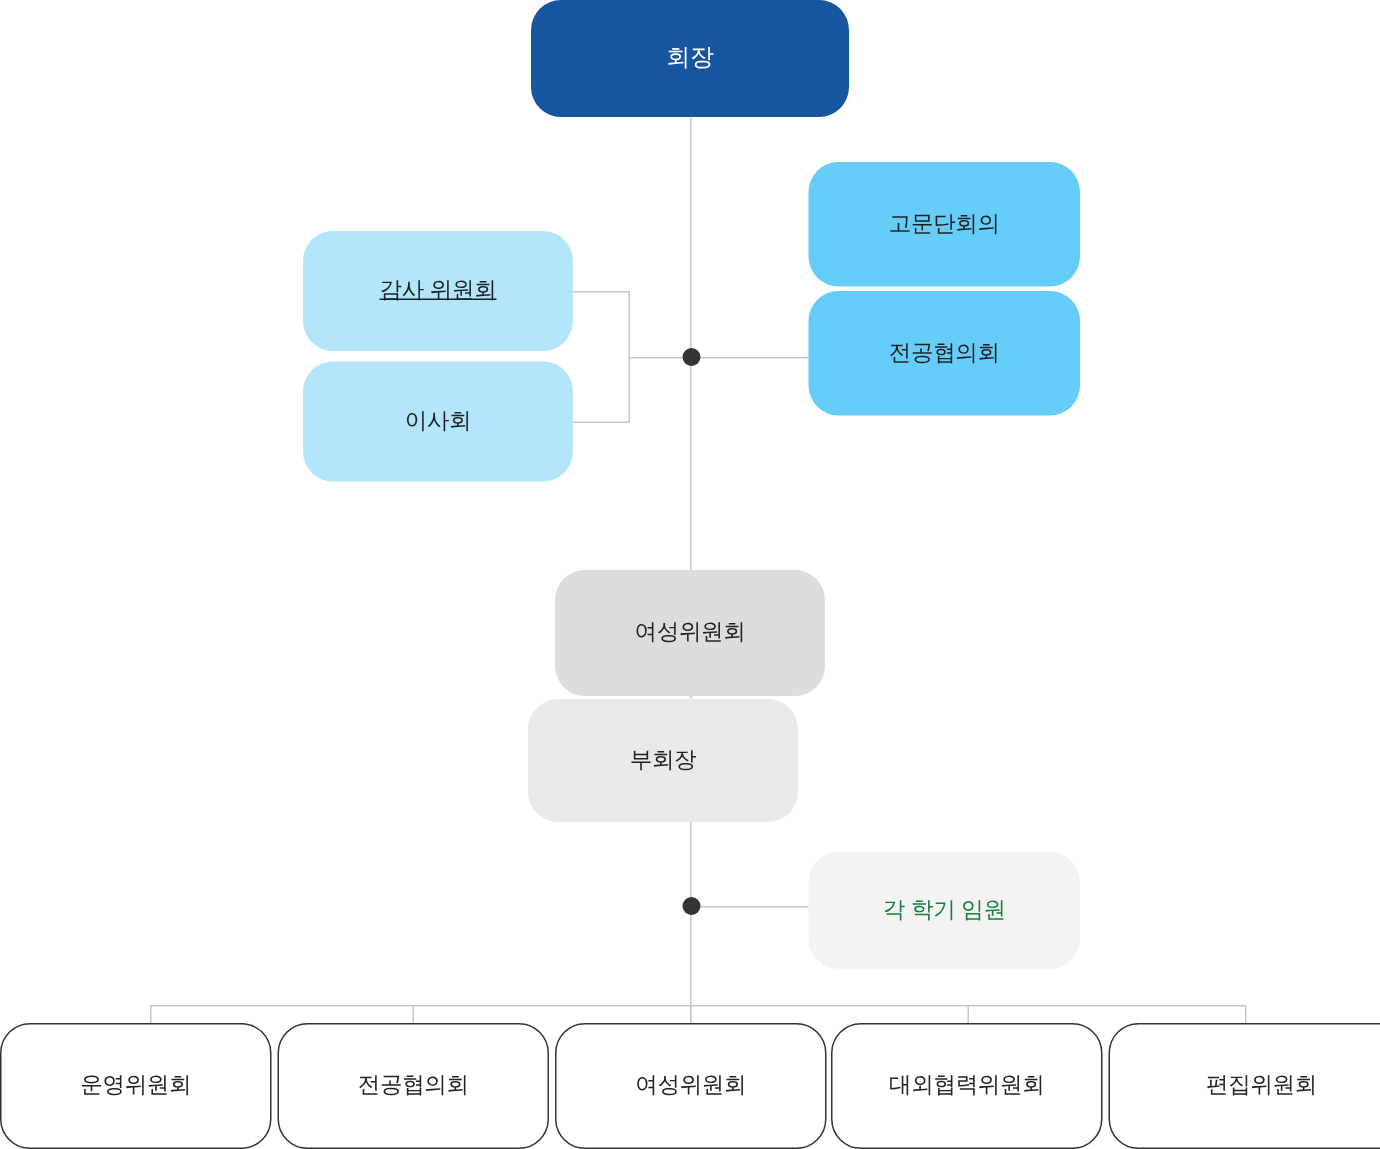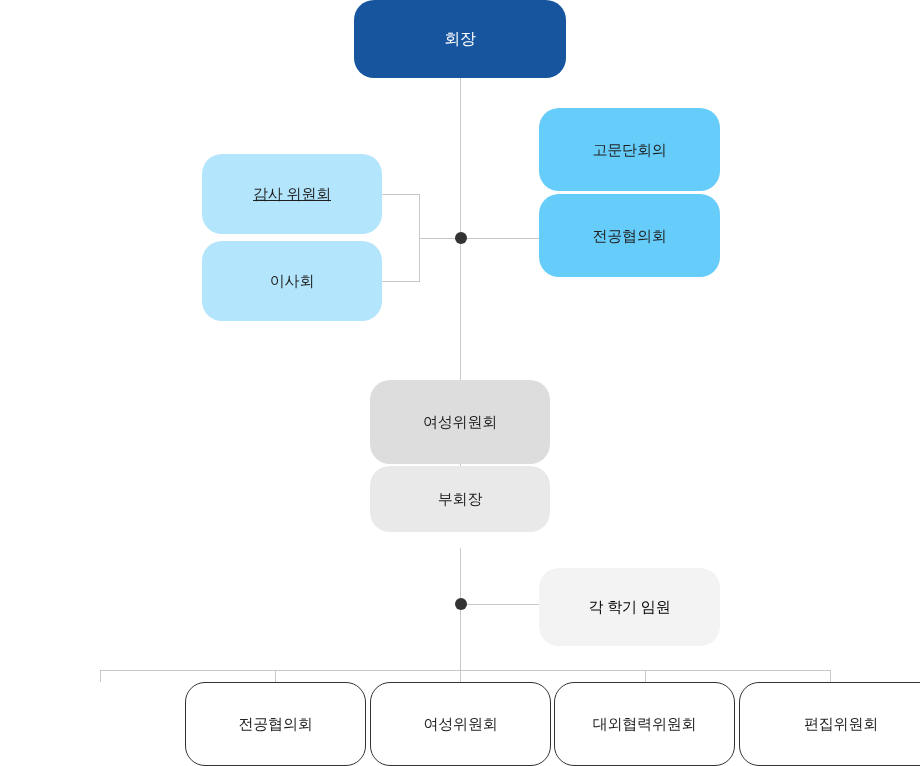--- a/index.html
+++ b/index.html
@@ -56,21 +56,21 @@
     color: #222222;
   }
 
   .node-gray-mid {
     background: #e9e9e9;
     color: #222222;
   }
 
   .node-gray-light {
     background: #f3f3f3;
-    color: #000000;
+    color: #15803d;
   }
 
   .node-outline {
     background: #ffffff;
     color: #222222;
     border: 1px solid #333333;
   }
 
   
   .vline {
@@ -132,22 +132,23 @@
 
   <div class="node node-president" style="left:354px; top:0px; width:212px; height:78px;">회장</div>
 
   <div class="node node-lightblue" style="left:202px; top:154px; width:180px; height:80px;text-decoration:underline;">감사 위원회</div>
   <div class="node node-lightblue" style="left:202px; top:241px; width:180px; height:80px;">이사회</div>
 
   <div class="node node-skyblue" style="left:539px; top:108px; width:181px; height:83px;">고문단회의</div>
   <div class="node node-skyblue" style="left:539px; top:194px; width:181px; height:83px;">전공협의회</div>
 
   <div class="node node-gray-dark" style="left:370px; top:380px; width:180px; height:84px;">여성위원회</div>
-  <div class="node node-gray-mid" style="left:370px; top:466px; width:180px; height:66px;">부회장</div>
+  <div class="node node-gray-mid" style="left:352px; top:466px; width:180px; height:82px;">부회장</div>
 
   <div class="node node-gray-light" style="left:539px; top:568px; width:181px; height:78px;">각 학기 임원</div>
 
+  <div class="node node-outline" style="left:0px; top:682px; width:181px; height:84px;">운영위원회</div>
   <div class="node node-outline" style="left:185px; top:682px; width:181px; height:84px;">전공협의회</div>
   <div class="node node-outline" style="left:370px; top:682px; width:181px; height:84px;">여성위원회</div>
   <div class="node node-outline" style="left:554px; top:682px; width:181px; height:84px;text-align:center;">대외협력위원회</div>
   <div class="node node-outline" style="left:739px; top:682px; width:204px; height:84px;">편집위원회</div>
 
 </div>
 
 </body></html>

